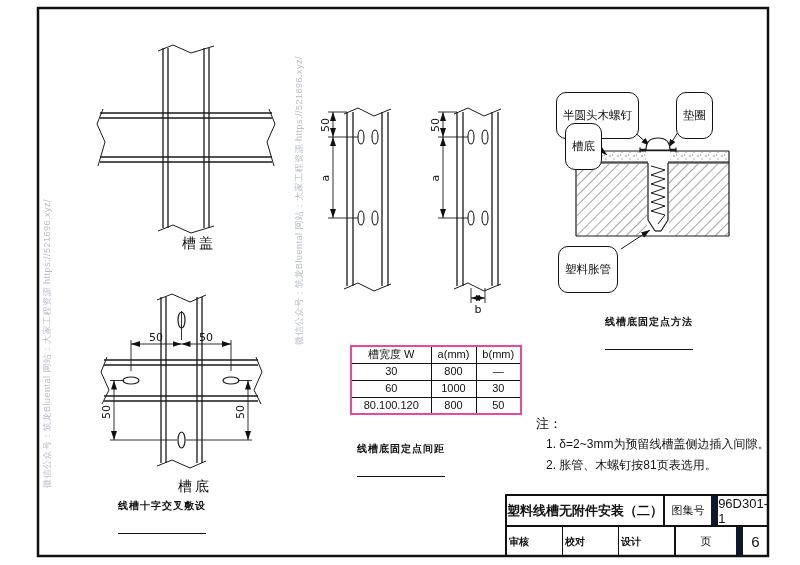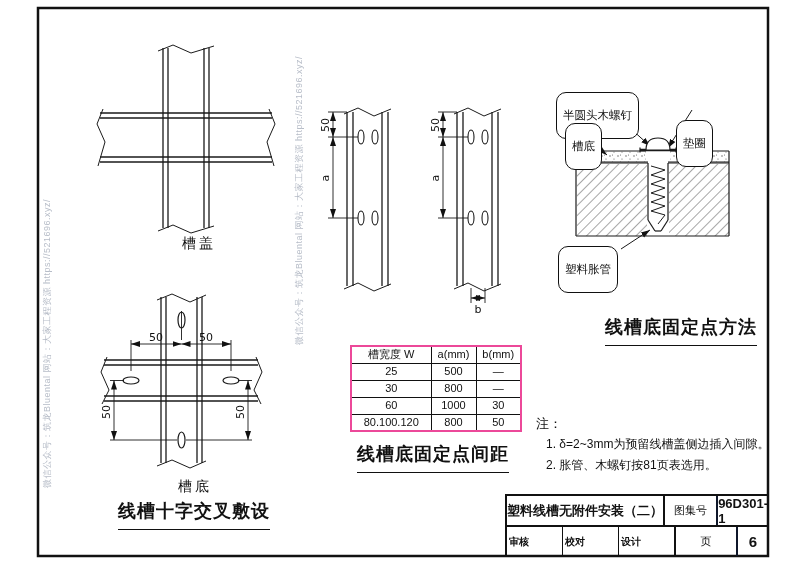--- a/index.html
+++ b/index.html
@@ -18,33 +18,33 @@
   .wm1 { left:41px; top:488px; }
   .wm2 { left:293px; top:345px; }
 
   .fig-label {
     position:absolute; z-index:3; font-size:14px; letter-spacing:3px; text-align:right; width:60px;
   }
   .lab-cover { left:156px; top:235px; }
   .lab-bottom { left:152px; top:478px; }
 
   .caption {
-    position:absolute; z-index:3; font-weight:bold; font-size:18px;
-    border-bottom:1.6px solid #111; padding-bottom:6px; letter-spacing:1px; white-space:nowrap;
+    position:absolute; z-index:3; font-weight:bold; font-size:10px;
+    border-bottom:1.6px solid #111; padding-bottom:20px; letter-spacing:1px; white-space:nowrap;
   }
   .cap-cross  { left:118px; top:499px; }
   .cap-table  { left:357px; top:442px; }
   .cap-detail { left:605px; top:315px; }
 
   .lbl-box {
     position:absolute; z-index:3; border:1.2px solid #111; border-radius:10px;
     font-size:11.5px; line-height:15px; padding:15px 6px; background:#fff; white-space:nowrap;
   }
   .lb-screw  { left:556px; top:92px; }
-  .lb-washer { left:676px; top:92px;margin-top:28px; }
+  .lb-washer { left:676px; top:92px; }
   .lb-trough { left:565px; top:123px; }
   .lb-tube   { left:558px; top:246px; }
 
   .spacing-table {
     position:absolute; z-index:3; left:350px; top:345px;
     border-collapse:collapse; border:2px solid #ec4899; background:#fff;
     font-size:11px; table-layout:fixed;
   }
   .spacing-table th, .spacing-table td {
     border:1.2px solid #111; text-align:center; vertical-align:middle;
@@ -67,22 +67,22 @@
   .tb-top { border-bottom:2px solid #111; }
   .tb-title {
     width:167px; display:flex; align-items:center; justify-content:center;
     font-weight:bold; font-size:13px; white-space:nowrap;
   }
   .tb-label {
     width:62px; border-left:2px solid #111; display:flex; align-items:center;
     justify-content:center; font-size:11px;
   }
   .tb-value {
-    flex:1; border-left:2px solid #0f172a; display:flex; align-items:center;
-    justify-content:center; font-weight:bold; font-size:13px;
+    flex:1; border-left:7px solid #0f172a; display:flex; align-items:center;
+    justify-content:center; font-weight:normal; font-size:13px;
   }
   .tb-value.pageno { font-size:15px; }
   .tb-signs { width:167px; display:flex; }
   .tb-sign { flex:1; display:flex; align-items:center; justify-content:flex-start; overflow:hidden;gap:16px; }
   .tb-sign + .tb-sign { border-left:1.5px solid #111; }
   .tb-role { font-size:10px; font-weight:bold; padding:0 2px; white-space:nowrap; }
   .tb-name { font-size:12px; font-style:italic; font-family:"DejaVu Serif", serif; white-space:nowrap;margin-top:43px; }
 </style>
 </head>
 <body>
@@ -277,25 +277,20 @@
 
   <table class="spacing-table">
     <thead>
       <tr>
         <th>槽宽度 W</th>
         <th>a(mm)</th>
         <th>b(mm)</th>
       </tr>
     </thead>
     <tbody>
-      <tr>
-        <td>25</td>
-        <td>500</td>
-        <td>—</td>
-      </tr>
       <tr>
         <td>30</td>
         <td>800</td>
         <td>—</td>
       </tr>
       <tr>
         <td>60</td>
         <td>1000</td>
         <td>30</td>
       </tr>

